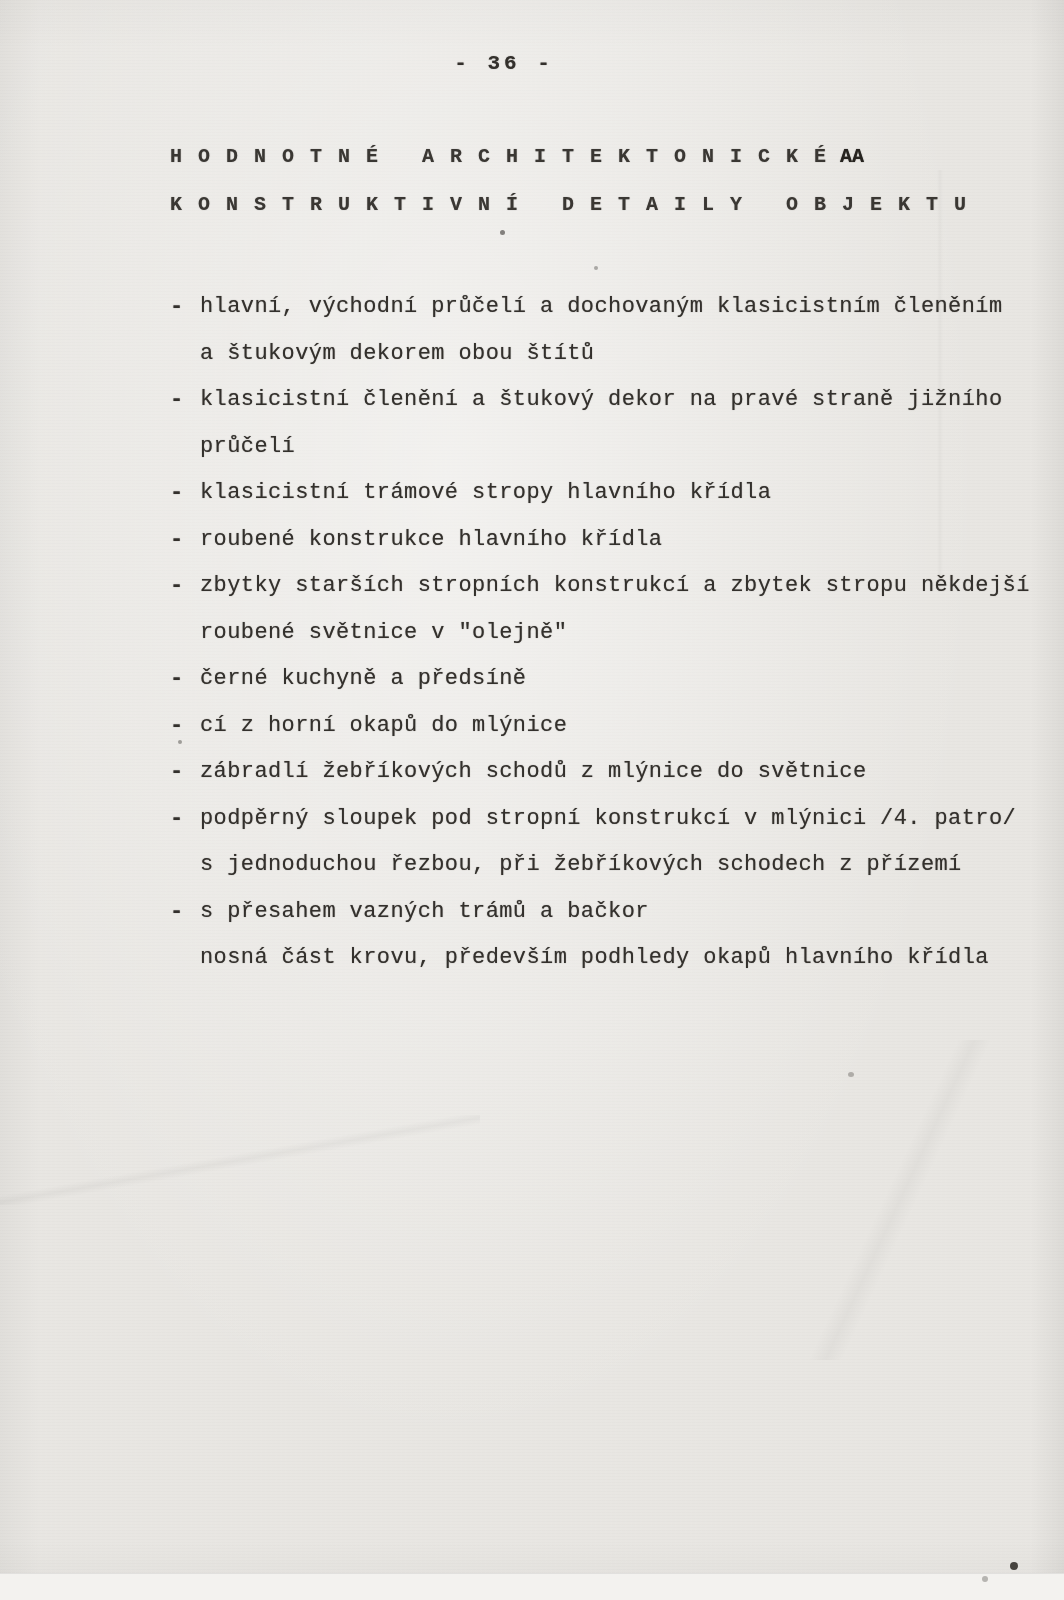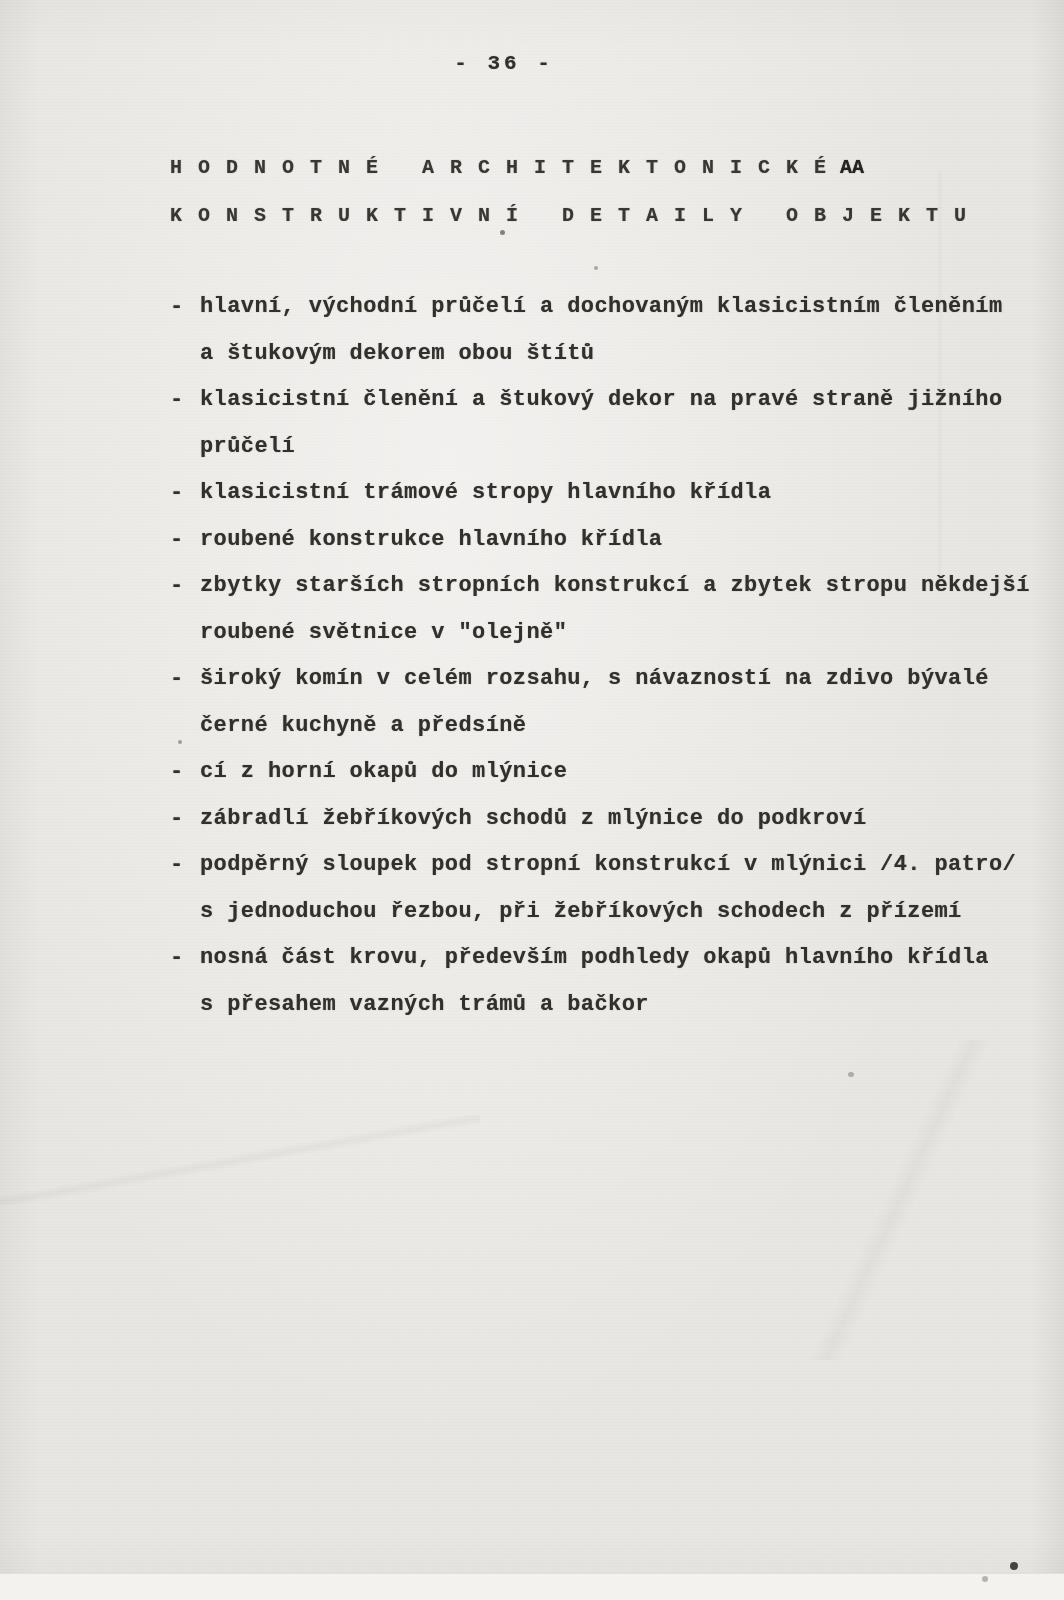--- a/index.html
+++ b/index.html
@@ -31,28 +31,28 @@
   
   .bottom-edge{position:absolute;left:0;right:0;bottom:0;height:26px;background:#f3f2ef;
     border-top:1px solid rgba(0,0,0,.07);}
   
   .ink{color:#33302c;text-shadow:0 0 1px rgba(51,48,44,.55);}
   .page-number{
     position:absolute;top:52px;left:0;width:100%;text-align:center;
     transform:translateX(-28px);
     font-size:21px;font-weight:bold;letter-spacing:4px;
   }
-  .heading{position:absolute;left:170px;top:144px;}
+  .heading{position:absolute;left:170px;top:133px;}
   .heading-line{font-size:20px;letter-spacing:2px;height:48px;line-height:48px;white-space:pre;font-weight:bold;color:#3a3733;text-shadow:0 0 1px rgba(58,55,51,.5);}
   .heading-suffix{font-weight:bold;color:#26231f;text-shadow:0 0 1px rgba(38,35,31,.8);letter-spacing:0;}
   
   .list{position:absolute;left:170px;top:284px;width:880px;}
   .item{display:flex;align-items:flex-start;}
   .dash{width:30px;flex:0 0 30px;font-size:22px;line-height:46.5px;font-weight:bold;}
-  .itext{flex:1;font-weight:bold;}
+  .itext{flex:1;}
   .ln{font-size:22px;line-height:46.5px;letter-spacing:.4px;white-space:pre;}
   
   .speck{position:absolute;border-radius:50%;background:#2a2722;}
   .speck-a{left:1010px;top:1562px;width:8px;height:8px;opacity:.85;}
   .speck-b{left:982px;top:1576px;width:6px;height:6px;opacity:.3;}
   .speck-c{left:848px;top:1072px;width:6px;height:5px;opacity:.3;}
   .speck-d{left:500px;top:230px;width:5px;height:5px;opacity:.55;}
   .speck-e{left:178px;top:740px;width:4px;height:4px;opacity:.4;}
   .speck-f{left:594px;top:266px;width:4px;height:4px;opacity:.35;}
 </style>
@@ -102,48 +102,47 @@
     <div class="item">
       <span class="dash">-</span>
       <div class="itext">
         <div class="ln">zbytky starších stropních konstrukcí a zbytek stropu někdejší</div>
         <div class="ln">roubené světnice v "olejně"</div>
       </div>
     </div>
     <div class="item">
       <span class="dash">-</span>
       <div class="itext">
-        <div class="ln">široký komín v celém rozsahu, s návazností na zdivo bývalé</div>
         <div class="ln">černé kuchyně a předsíně</div>
       </div>
     </div>
     <div class="item">
       <span class="dash">-</span>
       <div class="itext">
         <div class="ln">cí z horní okapů do mlýnice</div>
       </div>
     </div>
     <div class="item">
       <span class="dash">-</span>
       <div class="itext">
-        <div class="ln">zábradlí žebříkových schodů z mlýnice do podkroví</div>
+        <div class="ln">zábradlí žebříkových schodů z mlýnice do světnice</div>
       </div>
     </div>
     <div class="item">
       <span class="dash">-</span>
       <div class="itext">
         <div class="ln">podpěrný sloupek pod stropní konstrukcí v mlýnici /4. patro/</div>
         <div class="ln">s jednoduchou řezbou, při žebříkových schodech z přízemí</div>
       </div>
     </div>
     <div class="item">
       <span class="dash">-</span>
       <div class="itext">
+        <div class="ln">s přesahem vazných trámů a bačkor</div>
         <div class="ln">nosná část krovu, především podhledy okapů hlavního křídla</div>
-        <div class="ln">s přesahem vazných trámů a bačkor</div>
       </div>
     </div>
   </div>
 
 <div class="speck speck-a"></div>
 <div class="speck speck-b"></div>
 <div class="speck speck-c"></div>
 <div class="speck speck-d"></div>
 <div class="speck speck-e"></div>
 <div class="speck speck-f"></div>

